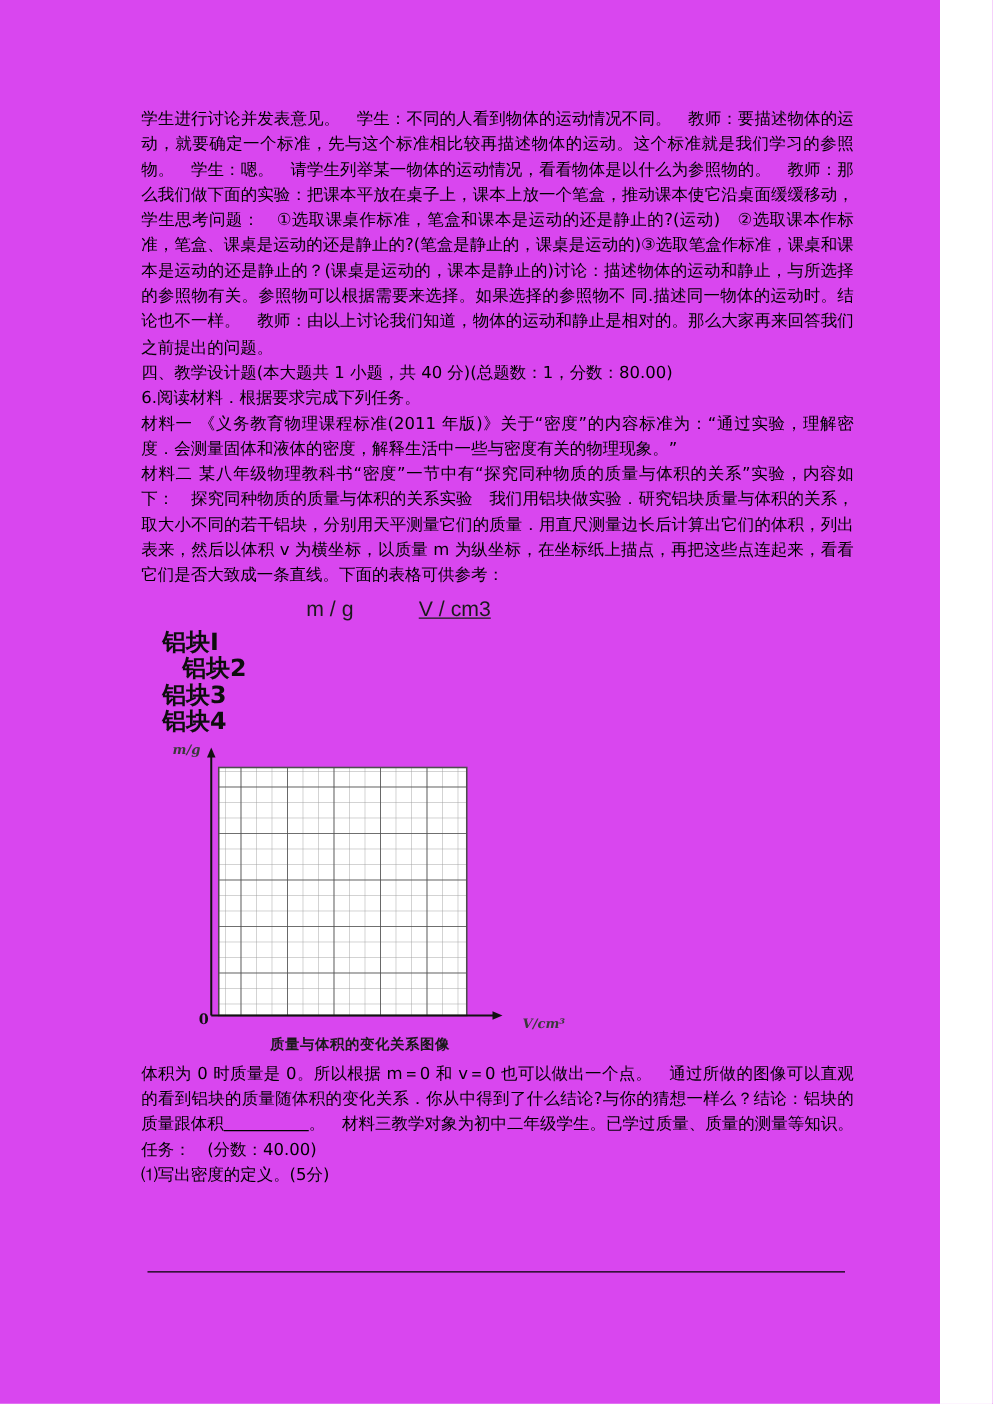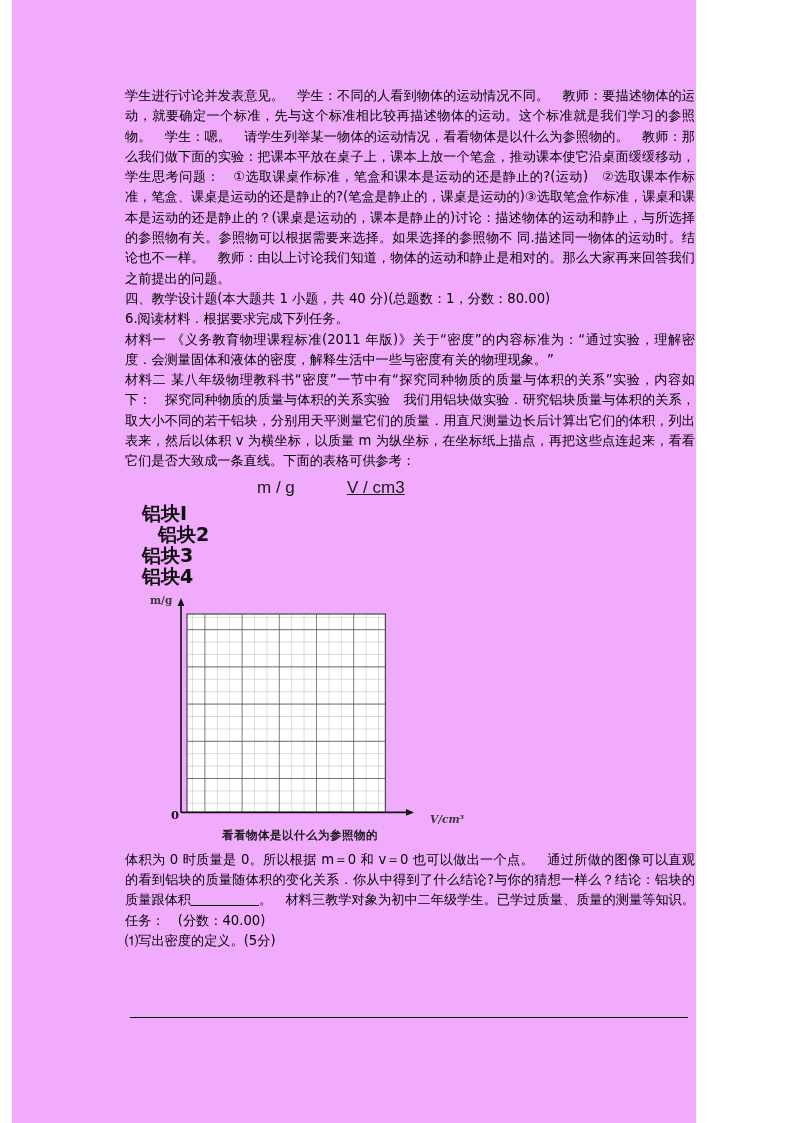--- a/index.html
+++ b/index.html
@@ -10,24 +10,24 @@
   body {
     width: 794px;
     height: 1123px;
     position: relative;
     font-family: "DejaVu Sans", "Liberation Sans", sans-serif;
     color: #000000;
     overflow: hidden;
   }
   .page {
     position: absolute;
-    left: 12px; top: 0;
-    width: 684px;
+    left: 0; top: 0;
+    width: 752px;
     height: 1123px;
-    background: #f0abfc;
+    background: #d946ef;
   }
   .content {
     position: absolute;
     left: 113px;
     top: 86px;
     width: 570px;
   }
   .para {
     font-size: 13.2px;
     line-height: 20.3px;
@@ -75,20 +75,21 @@
     width: 330px;
     height: 250px;
     margin-top: 6px;
     margin-left: 5px;
   }
   .fig-ylabel {
     position: absolute;
     left: 20px;
     top: 2px;
     font-size: 10.5px;
+    font-style: italic;
     font-weight: bold;
     font-family: "DejaVu Serif", serif;
     color: #3a3a3a;
   }
   .fig-xlabel {
     position: absolute;
     left: 272px;
     top: 221px;
     font-size: 10.5px;
     font-style: italic;
@@ -193,21 +194,21 @@
         <polygon points="51,6 47.6,14 54.4,14" fill="#111111"></polygon>
 
         <line x1="51" y1="220.4" x2="278" y2="220.4" stroke="#111111" stroke-width="1.6"></line>
         <polygon points="284,220.4 276,217 276,223.8" fill="#111111"></polygon>
       </svg>
 
       <div class="fig-origin">0</div>
 
       <div class="fig-xlabel">V/cm³</div>
 
-      <div class="fig-caption">看看物体是以什么为参照物的</div>
+      <div class="fig-caption">质量与体积的变化关系图像</div>
     </div>
 
     <p class="para tail-para">
       <span>体积为 0 时质量是 0。所以根据 m＝0 和 v＝0 也可以做出一个点。　通过所做的图像可以直观的看到铝块的质量随体积的变化关系．你从中得到了什么结论?与你的猜想一样么？结论：铝块的质量跟体积</span><span class="blankline"></span><span>。　材料三教学对象为初中二年级学生。已学过质量、质量的测量等知识。任务：　(分数：40.00)</span>
     </p>
 
     <p class="para para-nojust">⑴写出密度的定义。(5分)</p>
 
   </div>
 

